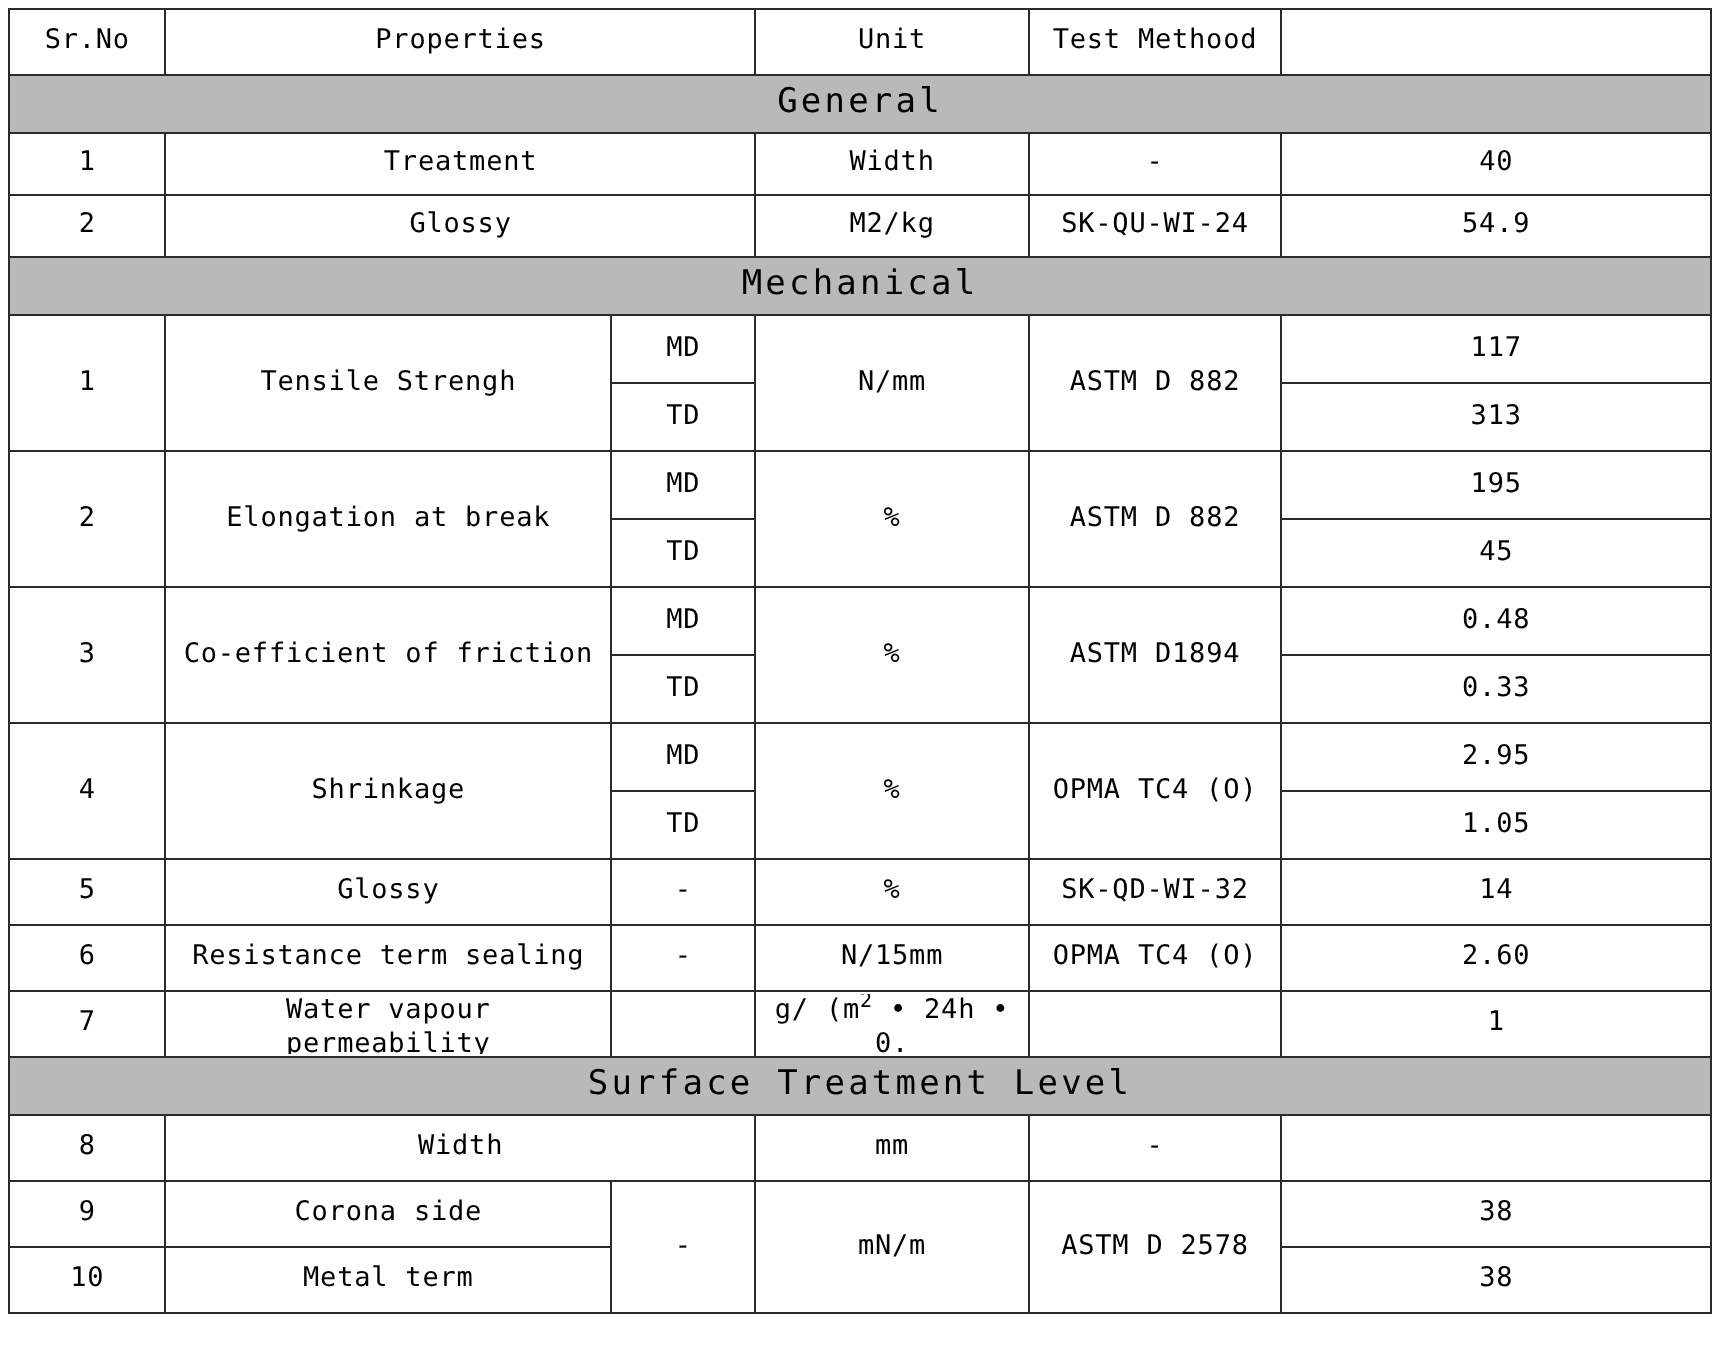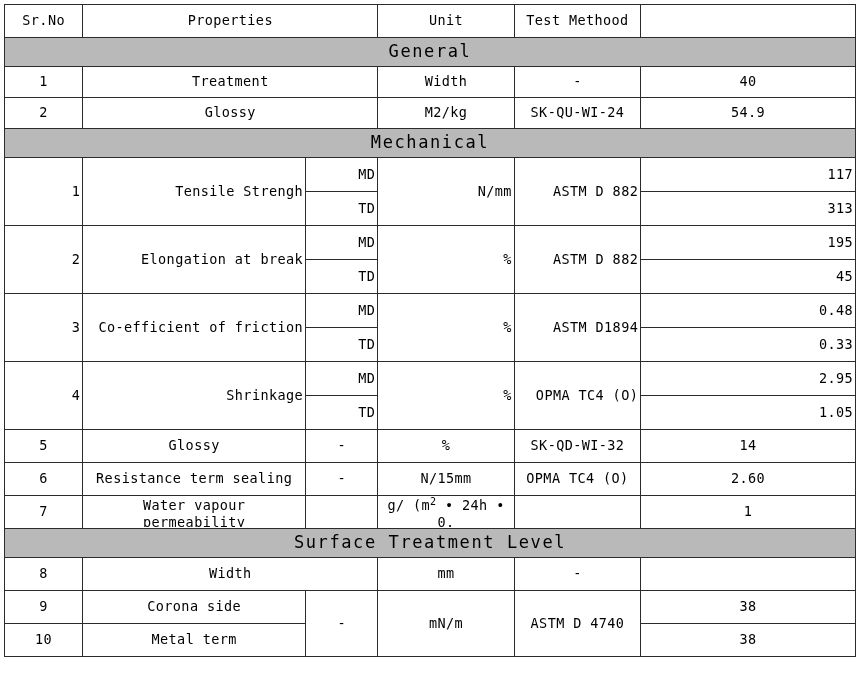--- a/index.html
+++ b/index.html
@@ -43,21 +43,21 @@
   .col-val   { width: 214px; }
 
   tr.head td { height: 32px; font-size: 13.5px; }
   tr.section td {
     background: #b9b9b9;
     height: 28px;
     font-size: 17px;
     letter-spacing: 1.6px;
   }
   tr.simple td { height: 30px; }
-  tr.pairtop td, tr.pairbot td { height: 33px; text-align: right; }
+  tr.pairtop td, tr.pairbot td { height: 33px; }
   tr.tall td { height: 32px; }
 
   .sub { font-size: 10px; vertical-align: super; line-height: 0; }
   .clip {
     display: block;
     max-height: 30px;
     overflow: hidden;
   }
   .two-line {
     line-height: 1.25;
@@ -209,21 +209,21 @@
         <td>mm</td>
         <td>-</td>
         <td></td>
       </tr>
 
       <tr class="tall">
         <td>9</td>
         <td>Corona side</td>
         <td rowspan="2">-</td>
         <td rowspan="2">mN/m</td>
-        <td rowspan="2">ASTM D 4740</td>
+        <td rowspan="2">ASTM D 2578</td>
         <td>38</td>
       </tr>
 
       <tr class="tall">
         <td>10</td>
         <td>Metal term</td>
         <td>38</td>
       </tr>
 
     </tbody>

